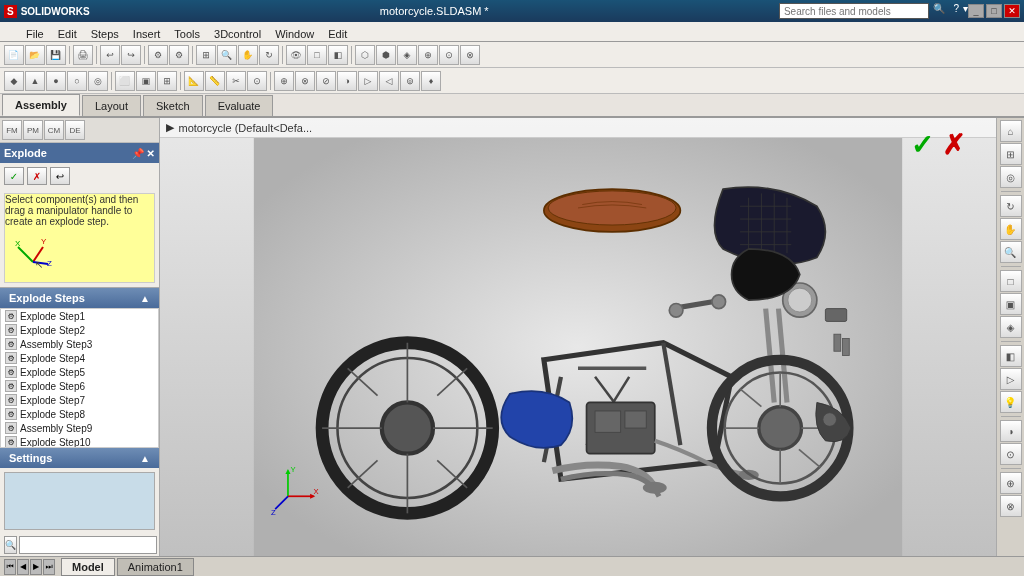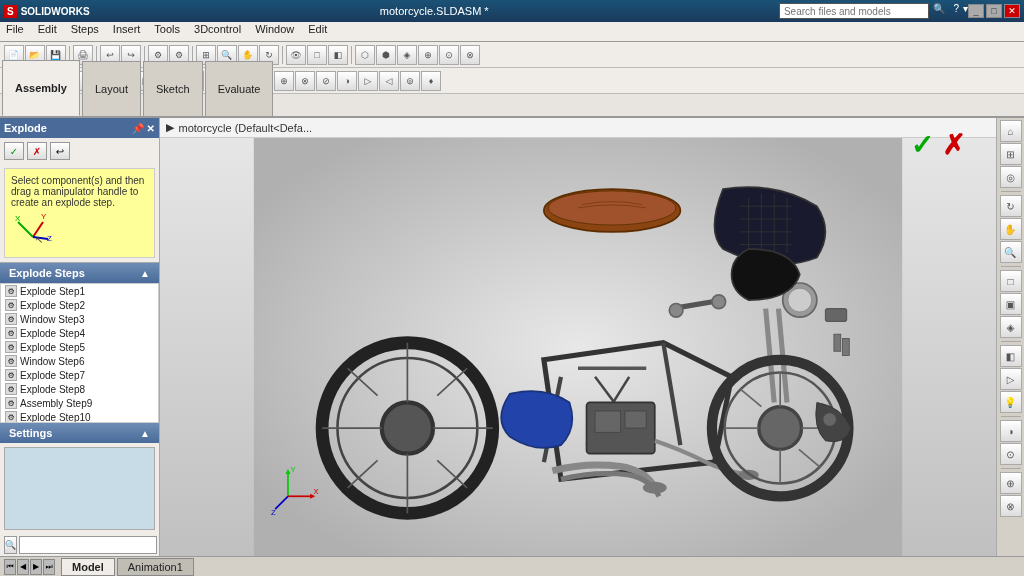--- a/index.html
+++ b/index.html
@@ -5,45 +5,45 @@
     * { margin: 0; padding: 0; box-sizing: border-box; }
     body { width: 1024px; height: 576px; overflow: hidden; font-family: 'Segoe UI', Arial, sans-serif; font-size: 11px; background: #d4d0c8; }
 
     
     #title-bar { height: 22px; background: linear-gradient(to bottom, #1a5276, #1a3a5c); display: flex; align-items: center; justify-content: space-between; padding: 0 4px; }
     #title-bar .title-text { color: white; font-size: 11px; flex: 1; text-align: center; }
     #title-bar .win-controls { display: flex; gap: 2px; }
     .win-btn { width: 16px; height: 14px; background: #aaa; border: 1px solid #888; font-size: 9px; display: flex; align-items: center; justify-content: center; cursor: pointer; color: #333; }
 
     
-    #menu-bar { height: 20px; background: #f0ede8; border-bottom: 1px solid #999; display: flex; align-items: flex-start; padding: 0 0; gap: 2px; }
+    #menu-bar { height: 20px; background: #f0ede8; border-bottom: 1px solid #999; display: flex; align-items: flex-end; padding: 0 20px; gap: 2px; }
     .menu-item { padding: 1px 6px; font-size: 11px; color: #222; cursor: pointer; }
 
     
     #tab-bar { height: 24px; background: #e8e4df; border-bottom: 2px solid #999; display: flex; align-items: flex-end; padding: 0 2px; }
-    .tab { padding: 21px 12px; font-size: 11px; background: #d4d0c8; border: 1px solid #999; border-bottom: none; cursor: pointer; color: #222; margin-right: 2px; }
+    .tab { padding: 4px 12px; font-size: 11px; background: #d4d0c8; border: 1px solid #999; border-bottom: none; cursor: pointer; color: #222; margin-right: 2px; }
     .tab.active { background: #f0ede8; border-bottom: 1px solid #f0ede8; font-weight: bold; }
 
     
     #main { display: flex; height: calc(576px - 22px - 20px - 26px - 26px - 24px - 20px); }
 
     
     #left-panel { width: 160px; background: #f0ede8; border-right: 1px solid #aaa; display: flex; flex-direction: column; }
 
     
     #explode-panel { border-bottom: 1px solid #aaa; }
     .explode-title-bar { background: #4a6b9a; height: 20px; display: flex; align-items: center; padding: 0 4px; justify-content: space-between; }
     .explode-title-bar span { color: white; font-size: 11px; font-weight: bold; }
     .explode-controls { display: flex; gap: 3px; padding: 4px; background: #f0ede8; }
     .ctrl-btn { width: 20px; height: 18px; background: linear-gradient(to bottom, #fff, #ddd); border: 1px solid #999; display: flex; align-items: center; justify-content: center; font-size: 10px; cursor: pointer; }
     .ctrl-btn.green { color: #090; }
     .ctrl-btn.red { color: #c00; }
 
     
-    #instruction-box { background: #ffff99; border: 1px solid #ccc; margin: 4px; padding: 6px; font-size: 10px; color: #333; height: 90px; position: relative; }
+    #instruction-box { background: #ffff99; border: 1px solid #ccc; margin: 4px; font-size: 10px; color: #333; height: 90px; position: relative; }
     .axis-icon { position: absolute; bottom: 8px; left: 8px; }
 
     
     #explode-steps { flex: 0 0 auto; }
     .section-header { background: linear-gradient(to bottom, #6e8db5, #4a6b9a); height: 20px; display: flex; align-items: center; padding: 0 9px; justify-content: space-between; }
     .section-header span { color: white; font-size: 11px; font-weight: bold; }
     .steps-list { max-height: 140px; overflow-y: auto; background: white; border: 1px solid #ccc; margin: 0; }
     .step-item { display: flex; align-items: center; padding: 1px 4px; font-size: 10px; color: #222; cursor: pointer; gap: 3px; }
     .step-icon { width: 12px; height: 12px; background: #ddd; border: 1px solid #aaa; flex-shrink: 0; display: flex; align-items: center; justify-content: center; font-size: 8px; }
 
@@ -198,20 +198,26 @@
   <div class="tab active">Assembly</div>
   <div class="tab">Layout</div>
   <div class="tab">Sketch</div>
   <div class="tab">Evaluate</div>
 </div>
 
 <div id="main">
 
   <div id="left-panel">
 
+    <div style="display:flex;align-items:center;padding:2px;gap:1px;background:#e0ddd8;border-bottom:1px solid #bbb;">
+      <div class="tbtn" style="font-size:8px;">FM</div>
+      <div class="tbtn" style="font-size:8px;">PM</div>
+      <div class="tbtn" style="font-size:8px;">CM</div>
+      <div class="tbtn" style="font-size:8px;">DE</div>
+    </div>
 
     <div id="explode-panel">
       <div class="explode-title-bar">
         <span>Explode</span>
         <div style="display:flex;gap:2px;">
           <span style="color:white;cursor:pointer;font-size:10px;">📌</span>
           <span style="color:white;cursor:pointer;font-size:10px;">✕</span>
         </div>
       </div>
       <div class="explode-controls">
@@ -247,33 +253,33 @@
         <div class="step-item">
           <div class="step-icon">⚙</div>
           <span>Explode Step1</span>
         </div>
         <div class="step-item">
           <div class="step-icon">⚙</div>
           <span>Explode Step2</span>
         </div>
         <div class="step-item">
           <div class="step-icon">⚙</div>
-          <span>Window Step3</span>
+          <span>Assembly Step3</span>
         </div>
         <div class="step-item">
           <div class="step-icon">⚙</div>
           <span>Explode Step4</span>
         </div>
         <div class="step-item">
           <div class="step-icon">⚙</div>
           <span>Explode Step5</span>
         </div>
         <div class="step-item">
           <div class="step-icon">⚙</div>
-          <span>Window Step6</span>
+          <span>Explode Step6</span>
         </div>
         <div class="step-item">
           <div class="step-icon">⚙</div>
           <span>Explode Step7</span>
         </div>
         <div class="step-item">
           <div class="step-icon">⚙</div>
           <span>Explode Step8</span>
         </div>
         <div class="step-item">

